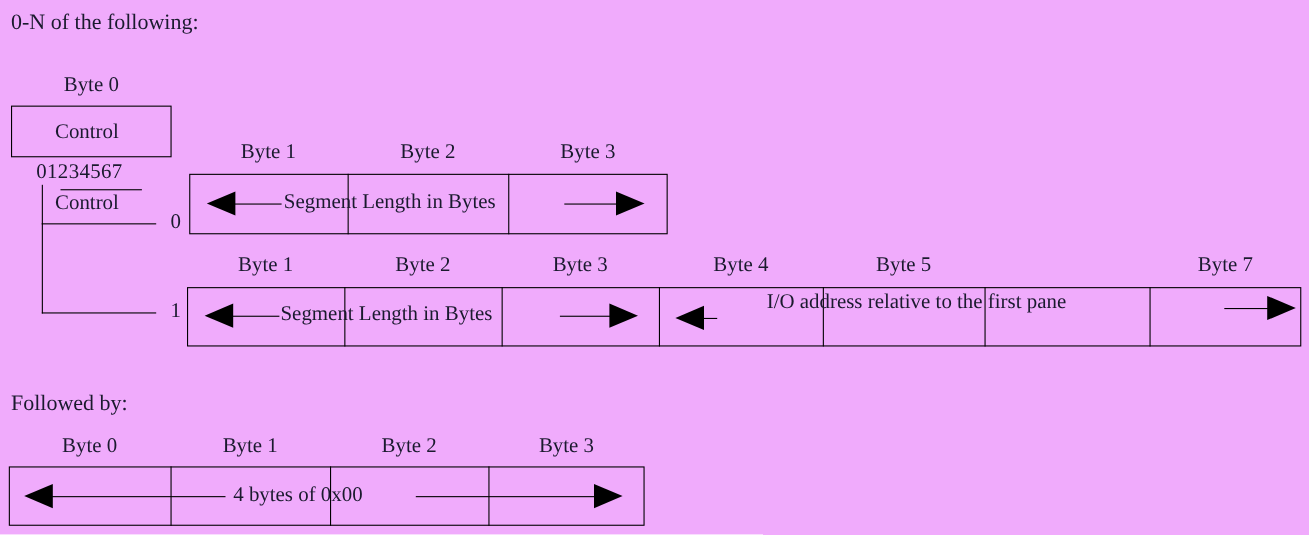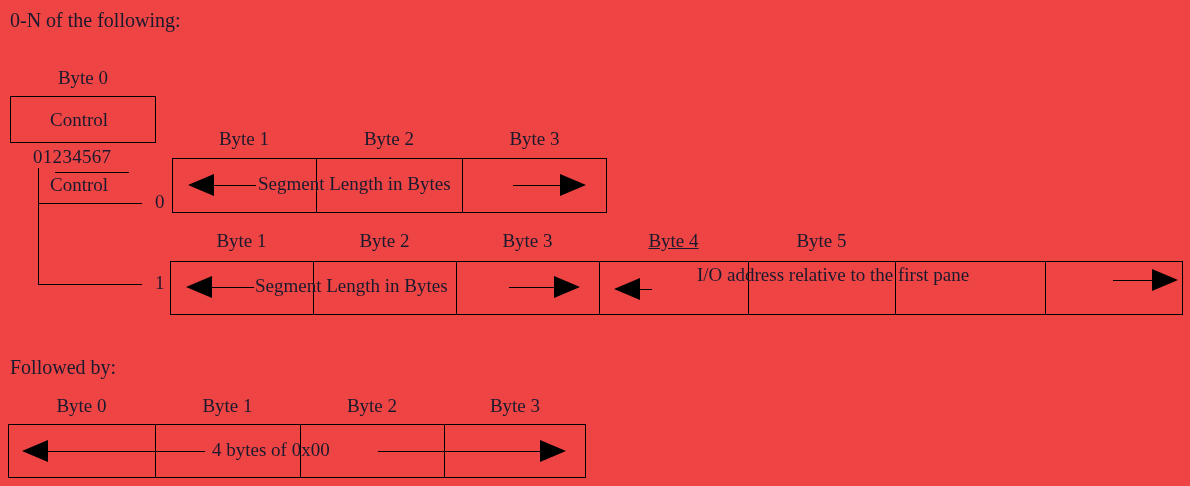--- a/index.html
+++ b/index.html
@@ -5,21 +5,21 @@
 <style>
   html, body {
     margin: 0;
     padding: 0;
     background: #ffffff;
   }
   #root {
     position: relative;
     width: 1190px;
     height: 486px;
-    background: #ef4444;
+    background: #f0abfc;
     font-family: "Liberation Serif", "DejaVu Serif", serif;
     color: #000000;
     overflow: hidden;
   }
   .txt {
     position: absolute;
     white-space: nowrap;
     line-height: 1;
     color: #1a1a2e;
   }
@@ -112,22 +112,23 @@
   <div class="arrow-left" style="left:188px; top:174px;"></div>
   <div class="thin-h" style="left:212px; top:185px; width:44px;"></div>
   <div class="txt serif f19" style="left:258px; top:174px;">Segment Length in Bytes</div>
   <div class="thin-h" style="left:513px; top:185px; width:49px;"></div>
   <div class="arrow-right" style="left:560px; top:174px;"></div>
 
 
   <div class="txt serif f19 center" style="left:170px; top:231px; width:143px;">Byte 1</div>
   <div class="txt serif f19 center" style="left:313px; top:231px; width:143px;">Byte 2</div>
   <div class="txt serif f19 center" style="left:456px; top:231px; width:143px;">Byte 3</div>
-  <div class="txt serif f19 center" style="left:599px; top:231px; width:149px;text-decoration:underline;">Byte 4</div>
+  <div class="txt serif f19 center" style="left:599px; top:231px; width:149px;">Byte 4</div>
   <div class="txt serif f19 center" style="left:748px; top:231px; width:147px;">Byte 5</div>
+  <div class="txt serif f19 center" style="left:1045px; top:231px; width:138px;">Byte 7</div>
 
   <div class="box" style="left:170px; top:261px; width:1013px; height:54px;"></div>
   <div class="vline" style="left:313px; top:261px; height:54px;"></div>
   <div class="vline" style="left:456px; top:261px; height:54px;"></div>
   <div class="vline" style="left:599px; top:261px; height:54px;"></div>
   <div class="vline" style="left:748px; top:261px; height:54px;"></div>
   <div class="vline" style="left:895px; top:261px; height:54px;"></div>
   <div class="vline" style="left:1045px; top:261px; height:54px;"></div>
 
   <div class="arrow-left" style="left:186px; top:276px;"></div>

